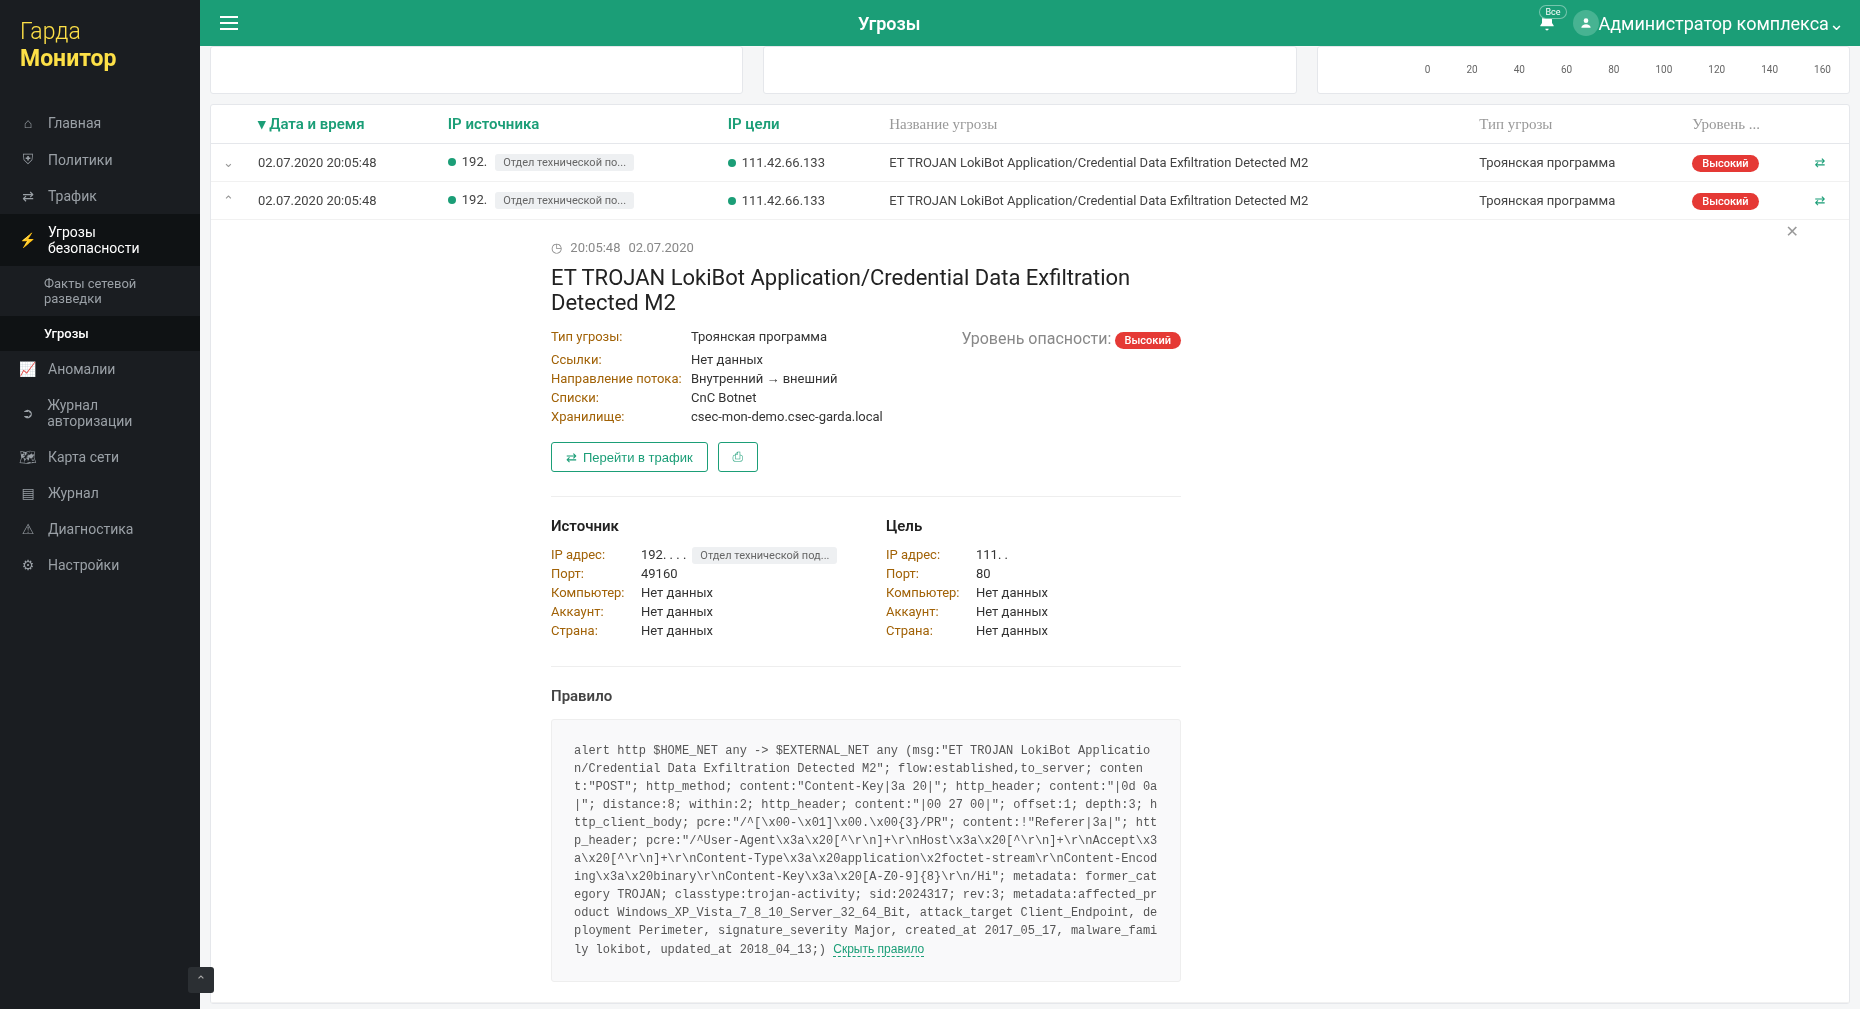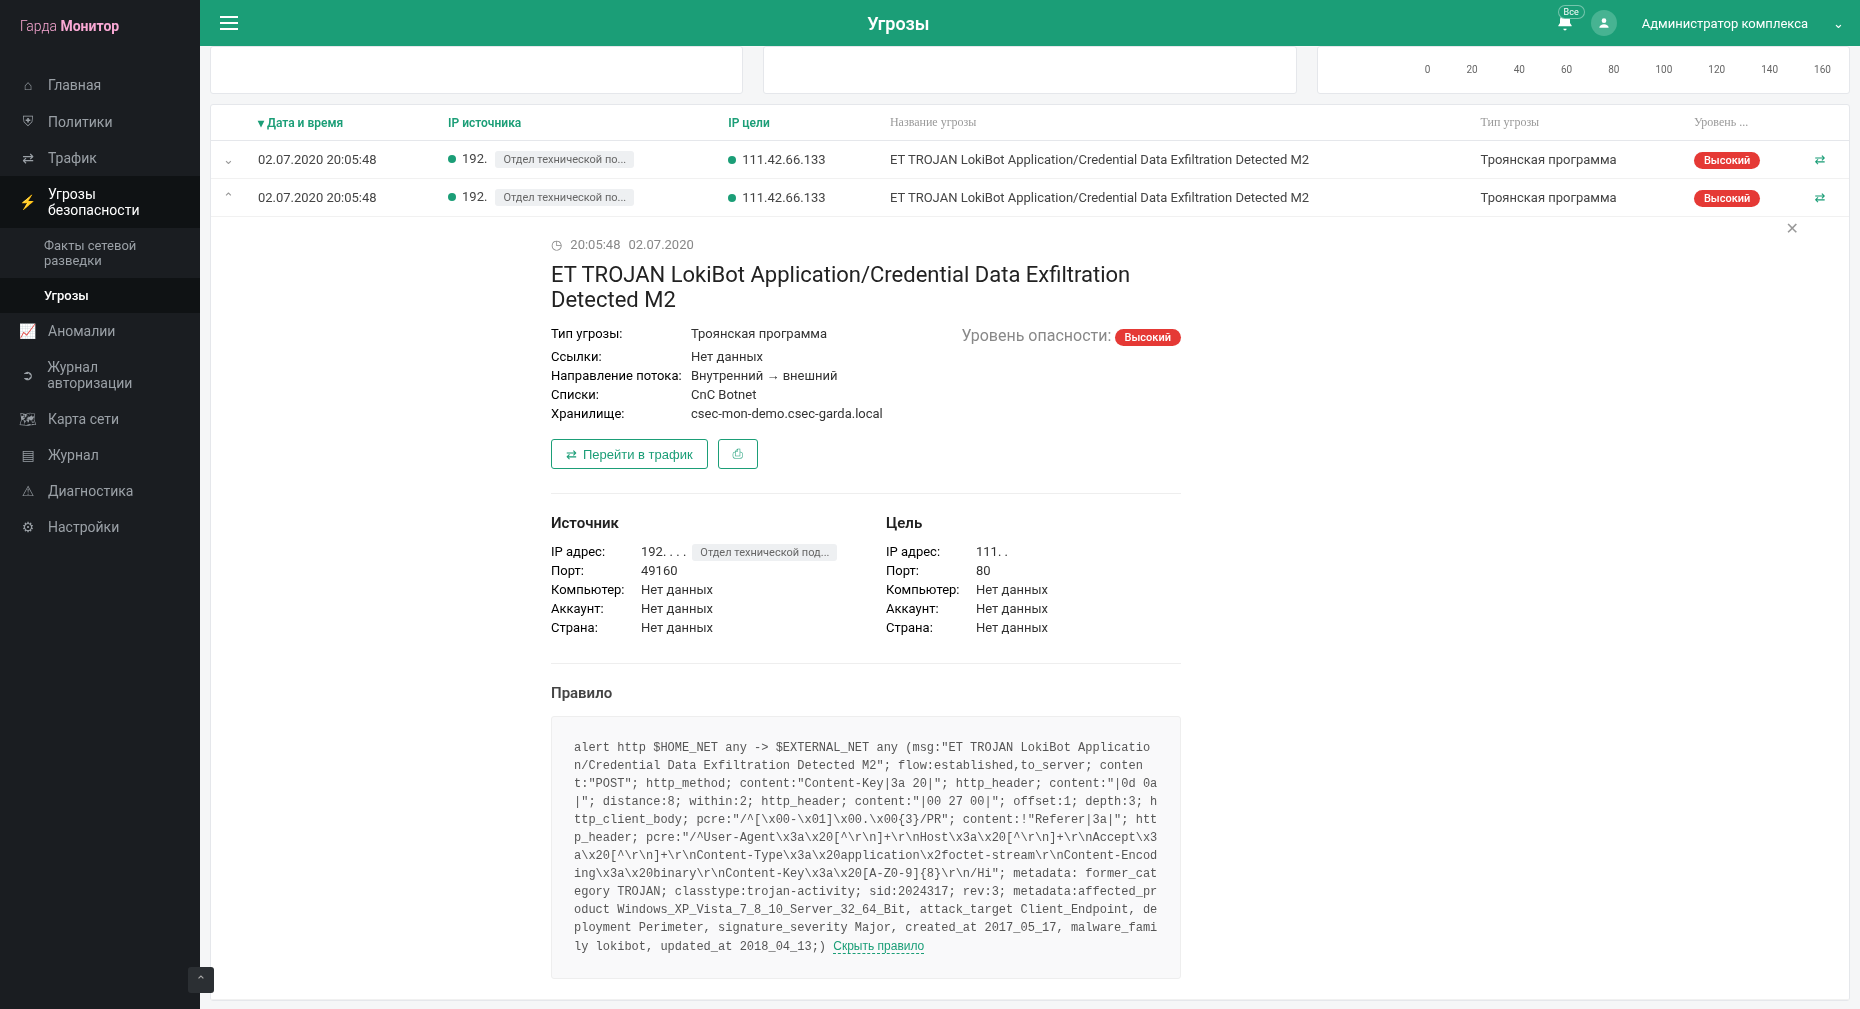--- a/index.html
+++ b/index.html
@@ -1,58 +1,58 @@
 <!DOCTYPE html>
 <html><head>
 <meta charset="utf-8">
 <style>
 * { margin: 0; padding: 0; box-sizing: border-box; }
 body { font-family: -apple-system, BlinkMacSystemFont, "Segoe UI", Roboto, Arial, sans-serif; font-size: 13px; background: #f5f6f7; color: #333; overflow-x: hidden; }
 .app { display: flex; min-height: 100vh; }
 .sidebar { width: 200px; background: #1a1d21; color: #9aa0a6; flex-shrink: 0; }
-.logo { padding: 18px 20px; color: #f9a8d4; font-size: 14px; }
+.logo { padding: 18px 20px; color: #fde047; font-size: 23px; }
 .logo .light { font-weight: 300; }
 .logo .bold { font-weight: 700; }
 .nav { list-style: none; padding-top: 15px; }
 .nav li { padding: 10px 20px; display: flex; align-items: center; gap: 12px; cursor: pointer; color: #9aa0a6; font-size: 14px; }
 .nav li.active { color: #fff; background: #0f1214; }
 .nav li .icon { width: 16px; display: inline-flex; justify-content: center; }
 .nav .sub { padding-left: 44px; font-size: 13px; }
 .nav .sub.active { color: #fff; font-weight: 500; }
 .main { flex: 1; display: flex; flex-direction: column; min-width: 0; }
 .topbar { height: 46px; background: #1b9e77; display: flex; align-items: center; padding: 0 16px; color: #fff; }
 .hamburger { cursor: pointer; padding: 4px; }
 .page-title { flex: 1; text-align: center; font-size: 18px; font-weight: 600; }
 .top-right { display: flex; align-items: center; gap: 16px; justify-content: center; }
 .bell-wrap { position: relative; }
 .bell-wrap .badge { position: absolute; top: -8px; right: -10px; background: #1b9e77; border: 1px solid rgba(255,255,255,0.4); border-radius: 10px; font-size: 9px; padding: 1px 5px; color: #fff; }
-.user { display: flex; align-items: center; gap: 25px; font-size: 13px; cursor: pointer; }
+.user { display: flex; align-items: center; gap: 0; font-size: 18px; cursor: pointer; }
 .avatar { width: 26px; height: 26px; border-radius: 50%; background: #47b392; display: flex; align-items: center; justify-content: center; }
 .content { flex: 1; padding: 0 10px 0 10px; overflow: auto; }
 .chart-row { display: flex; gap: 20px; margin-bottom: 10px; }
 .chart-card { flex: 1; background: #fff; border: 1px solid #e5e7eb; border-radius: 3px; height: 48px; position: relative; }
 .axis-ticks { position: absolute; right: 18px; bottom: 18px; left: auto; display: flex; gap: 36px; font-size: 10px; color: #666; }
 .table-wrap { background: #fff; border: 1px solid #e5e7eb; border-radius: 3px; }
 table { width: 100%; border-collapse: collapse; }
-thead th { text-align: left; padding: 10px 12px; font-weight: 600; font-size: 12px; color: #1b9e77; border-bottom: 1px solid #e5e7eb; }
+thead th { text-align: left; padding: 10px 12px; font-weight: 600; font-size: 15px; color: #1b9e77; border-bottom: 1px solid #e5e7eb; }
 thead th.muted { color: #999; font-weight: 500; font-family: Liberation Serif, serif; }
 tbody td { padding: 10px 12px; border-bottom: 1px solid #f1f1f1; font-size: 13px; color: #444; vertical-align: middle; }
 tbody tr.hover { cursor: pointer; }
 .exp-cell { width: 30px; text-align: center; color: #999; cursor: pointer; }
 .dot-green { display: inline-block; width: 8px; height: 8px; border-radius: 50%; background: #1b9e77; margin-right: 6px; }
 .tag-dept { background: #eef0f2; color: #666; font-size: 11px; padding: 2px 8px; border-radius: 3px; margin-left: 8px; white-space: nowrap; overflow: hidden; text-overflow: ellipsis; display: inline-block; max-width: 140px; vertical-align: middle; }
 .badge-danger { background: #e53935; color: #fff; font-size: 11px; padding: 2px 10px; border-radius: 10px; font-weight: 500; text-align: center; }
 .action-ic { color: #1b9e77; cursor: pointer; }
 .detail-panel { padding: 20px 40px 20px 340px; position: relative; }
 .detail-inner { background: #fff; max-width: 630px; }
 .detail-close { position: absolute; right: 50px; top: 2px; color: #999; cursor: pointer; font-size: 16px; }
 .detail-time { color: #888; font-size: 13px; display: flex; align-items: center; gap: 8px; margin-bottom: 10px; }
 .detail-title { font-size: 22px; font-weight: 400; color: #222; margin-bottom: 14px; }
 .kv { display: flex; font-size: 13px; margin-bottom: 4px; }
-.kv .k { color: #000000; min-width: 140px; }
+.kv .k { color: #a16207; min-width: 140px; }
 .kv .v { color: #333; }
 .risk-row { display: flex; justify-content: space-between; align-items: center; margin-bottom: 4px; }
 .risk-row .risk-label { color: #888; font-size: 16px; }
 .btn-row { display: flex; gap: 10px; margin-top: 18px; }
 .btn-outline { border: 1px solid #1b9e77; color: #1b9e77; background: #fff; padding: 6px 14px; border-radius: 3px; font-size: 13px; cursor: pointer; display: inline-flex; align-items: center; gap: 6px; }
 .two-col { display: flex; gap: 40px; margin-top: 24px; border-top: 1px solid #eee; padding-top: 20px; }
 .col { flex: 1; }
 .col h4 { font-size: 15px; font-weight: 600; margin-bottom: 12px; color: #222; }
 .col .kv .k { min-width: 90px; }
 .tag-dept-lg { background: #eef0f2; color: #666; font-size: 11px; padding: 2px 8px; border-radius: 3px; margin-left: 6px; }

